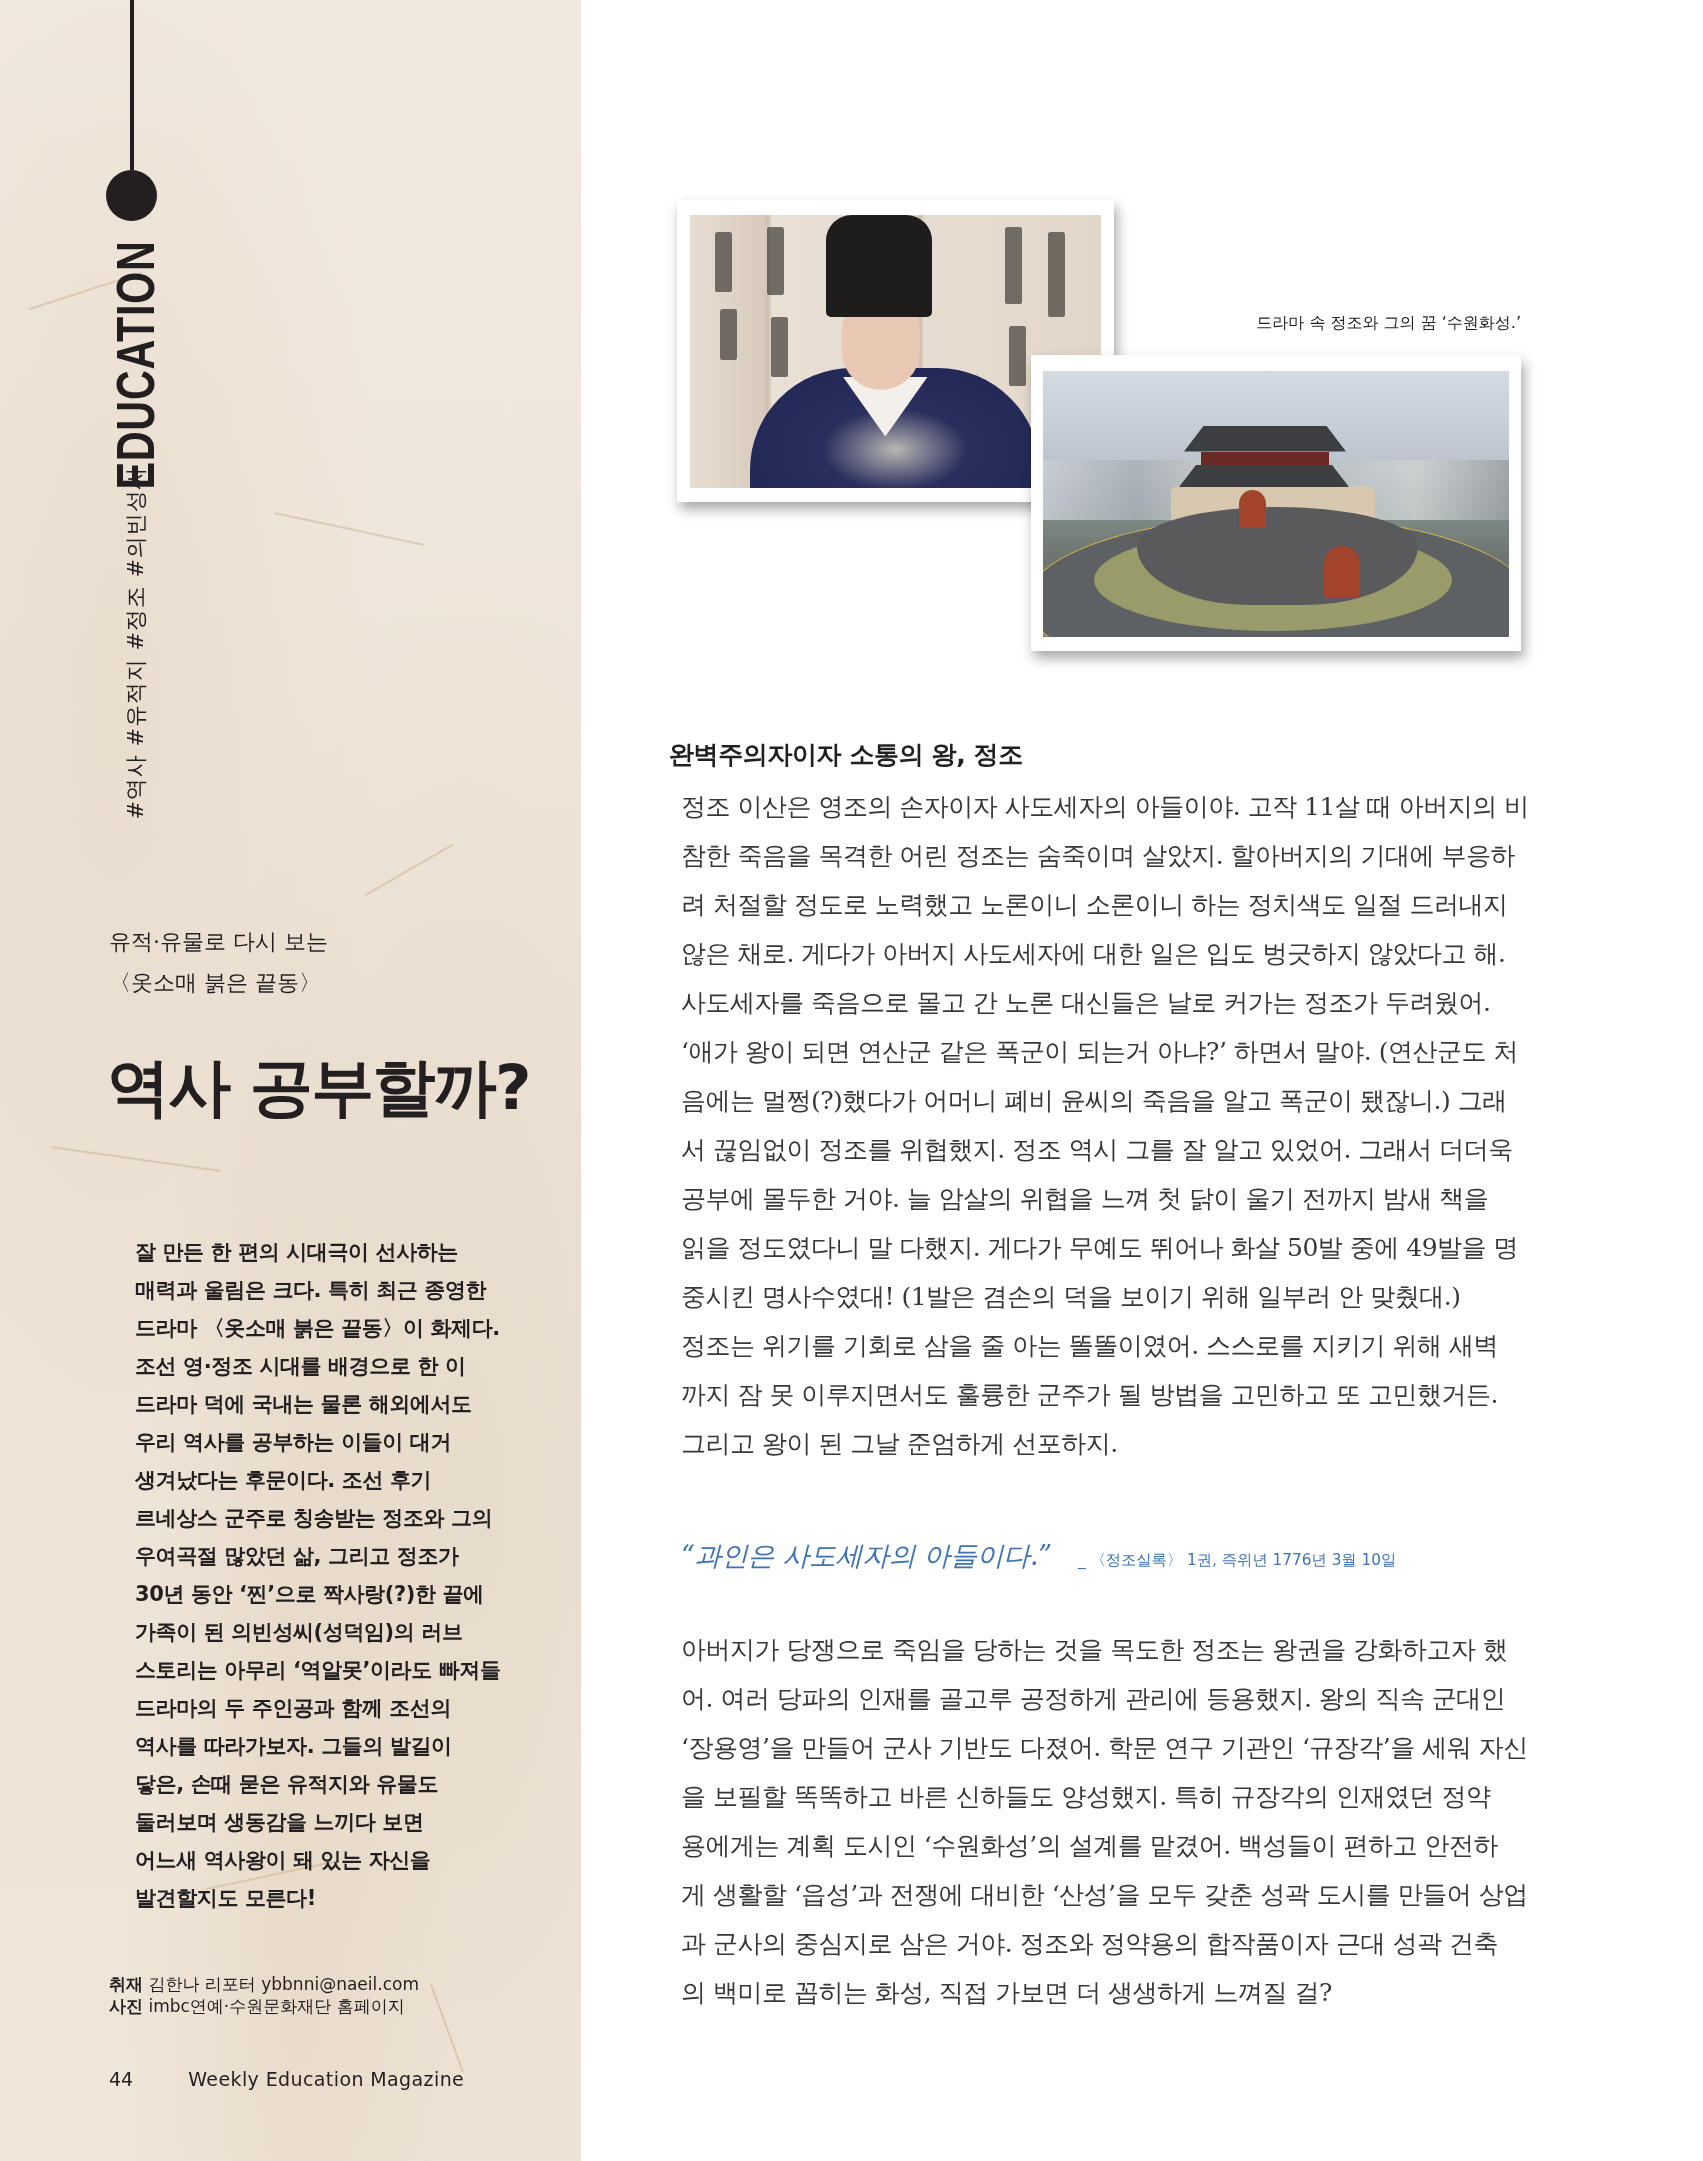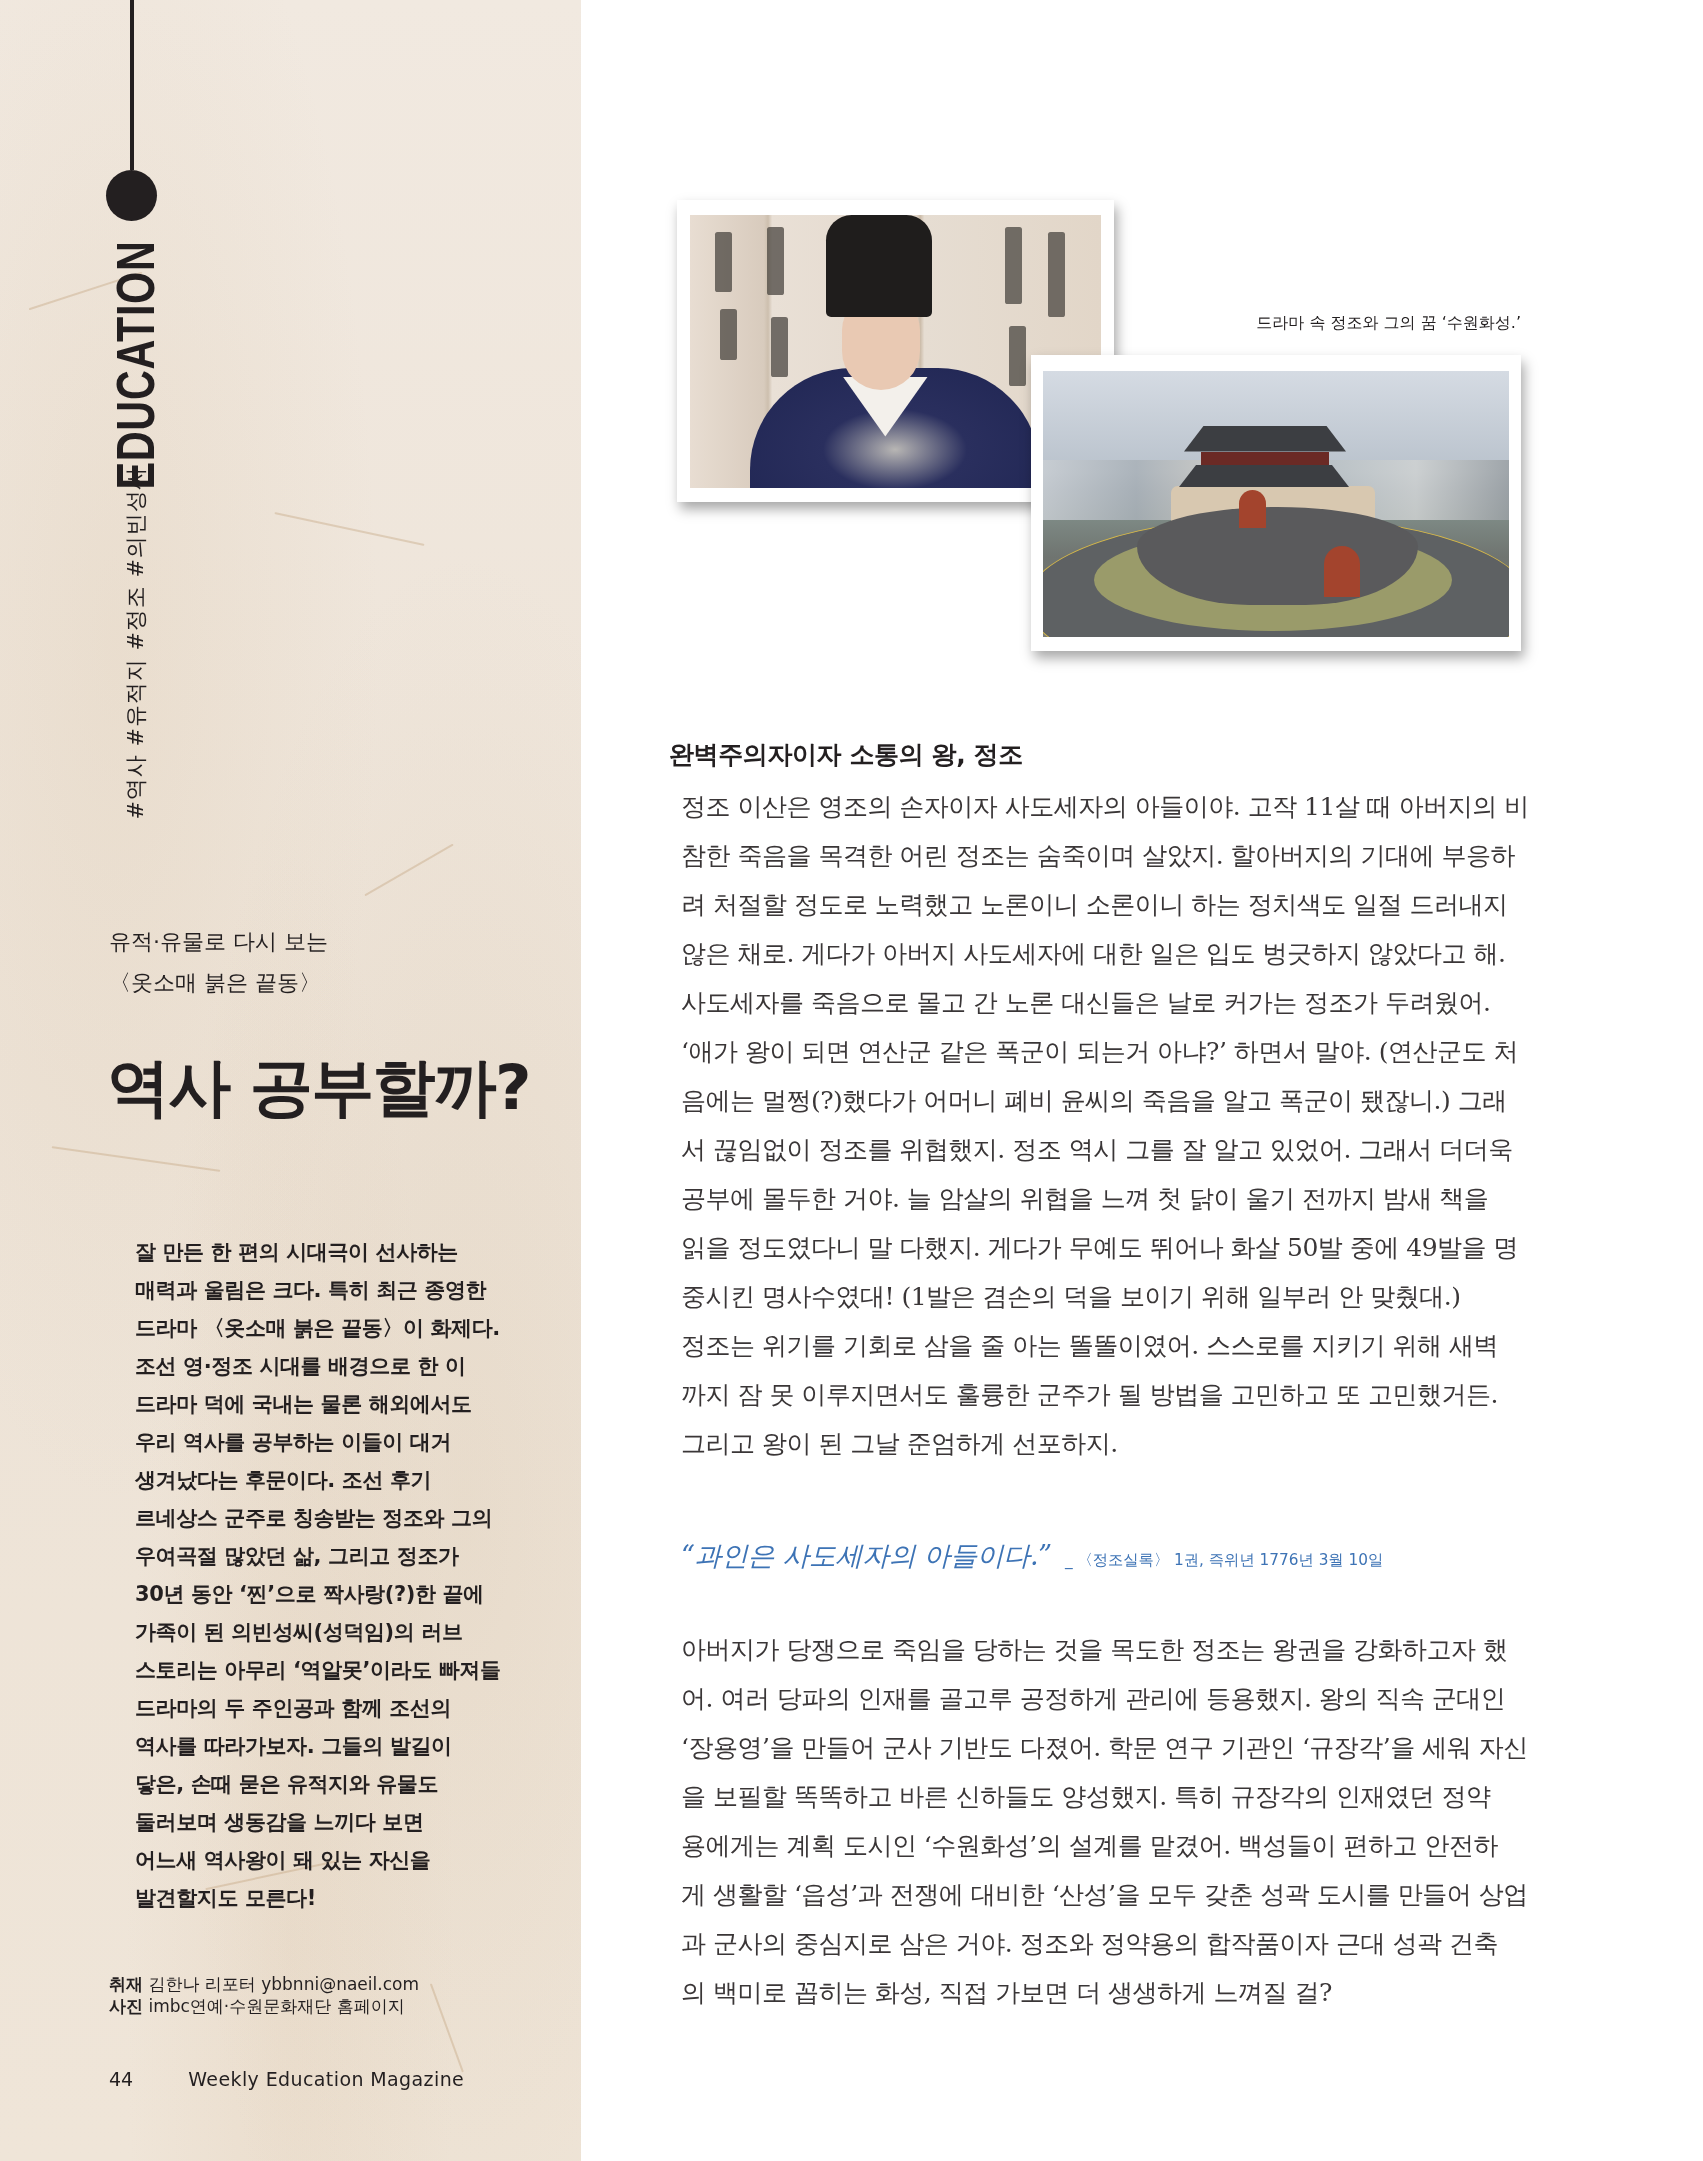--- a/index.html
+++ b/index.html
@@ -72,21 +72,21 @@
 
   .caption { position:absolute; right:183px; top:313px; font-size:16px; color:#231f20; white-space:nowrap; }
 
   .subhead { position:absolute; left:669px; top:738px; font-size:25px; font-weight:700; color:#231f20; letter-spacing:-0.4px; }
   .body { position:absolute; left:681px; width:843px; font-family:"DejaVu Serif", "Liberation Serif", serif; font-size:25px; line-height:49px; color:#3a3637; letter-spacing:-0.5px; }
   .body div { white-space:nowrap; }
   .body1 { top:782px; }
   .body2 { top:1625px; }
   .quote { position:absolute; left:681px; top:1538px; white-space:nowrap; color:#3d73b5; }
   .quote .q { font-family:"DejaVu Serif", serif; font-style:italic; font-size:27px; letter-spacing:-0.4px; }
-  .quote .src { font-size:15.3px; margin-left:9px; }
+  .quote .src { font-size:15.3px; margin-left:22px; }
 </style>
 </head>
 <body>
 
 <div class="sidebar">
   <div class="fiber" style="left:25.6px;top:290px;width:119px;transform:rotate(-18deg);"></div>
   <div class="fiber" style="left:273px;top:528px;width:153px;transform:rotate(12deg);"></div>
   <div class="fiber" style="left:358px;top:869px;width:102px;transform:rotate(-30deg);"></div>
   <div class="fiber" style="left:51px;top:1158px;width:170px;transform:rotate(8deg);"></div>
   <div class="fiber" style="left:400px;top:2027px;width:94px;transform:rotate(70deg);"></div>

